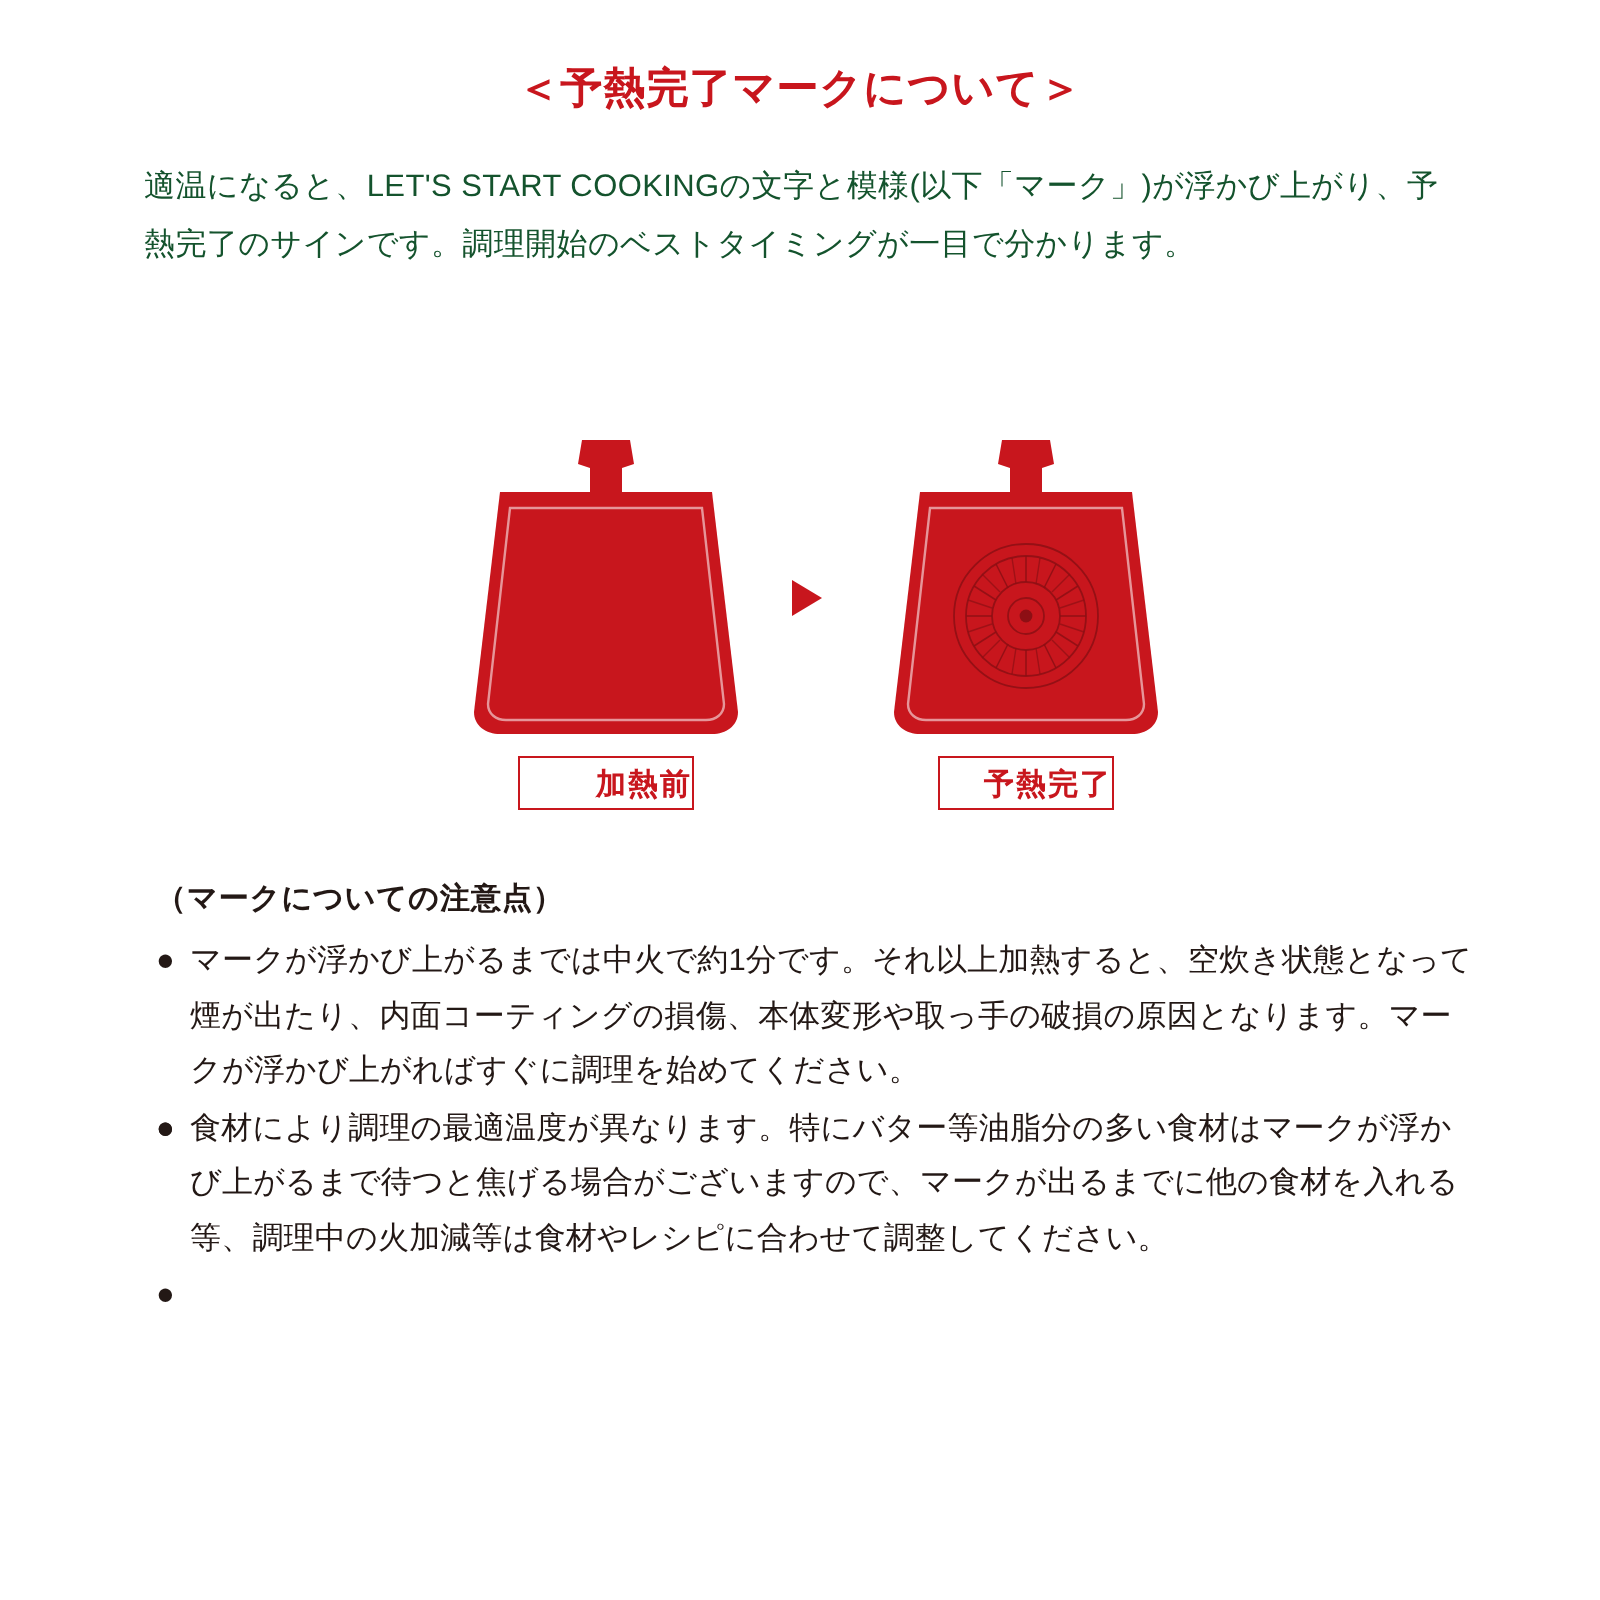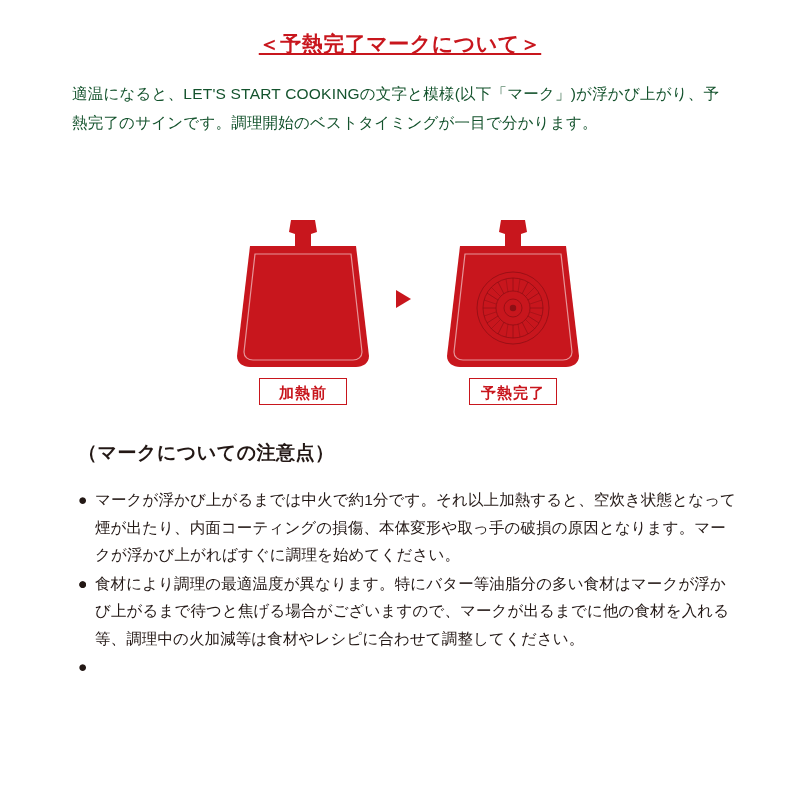--- a/index.html
+++ b/index.html
@@ -25,21 +25,20 @@
   .heading {
     position: absolute;
     top: 30px;
     left: 0;
     width: 800px;
     text-align: center;
     font-size: 21px;
     font-weight: bold;
     letter-spacing: 0.5px;
     color: #c8161d;
-    text-decoration: underline;
   }
 
   
   .intro {
     position: absolute;
     top: 80px;
     left: 72px;
     width: 660px;
     font-size: 15.5px;
     line-height: 1.85;
@@ -82,40 +81,40 @@
   .label {
     position: absolute;
     top: 378px;
     width: 88px;
     height: 27px;
     border: 1.5px solid #c8161d;
     color: #c8161d;
     font-size: 15px;
     font-weight: bold;
     line-height: 27px;
-    text-align: center;
+    text-align: right;
     letter-spacing: 1px;
     box-sizing: border-box;
   }
   .label-left  { left: 259px; }
   .label-right { left: 469px; }
 
   
   .notes {
     position: absolute;
     top: 440px;
     left: 78px;
     width: 660px;
   }
   .notes-title {
-    font-size: 19px;
+    font-size: 15px;
     font-weight: bold;
     color: #231815;
     letter-spacing: 0.5px;
-    margin-bottom: 20px;
+    margin-bottom: 8px;
   }
   .note-item {
     display: block;
     font-size: 15.5px;
     line-height: 1.78;
     color: #231815;
     letter-spacing: 0.1px;
     text-indent: 0;
     padding-left: 17px;
     position: relative;

